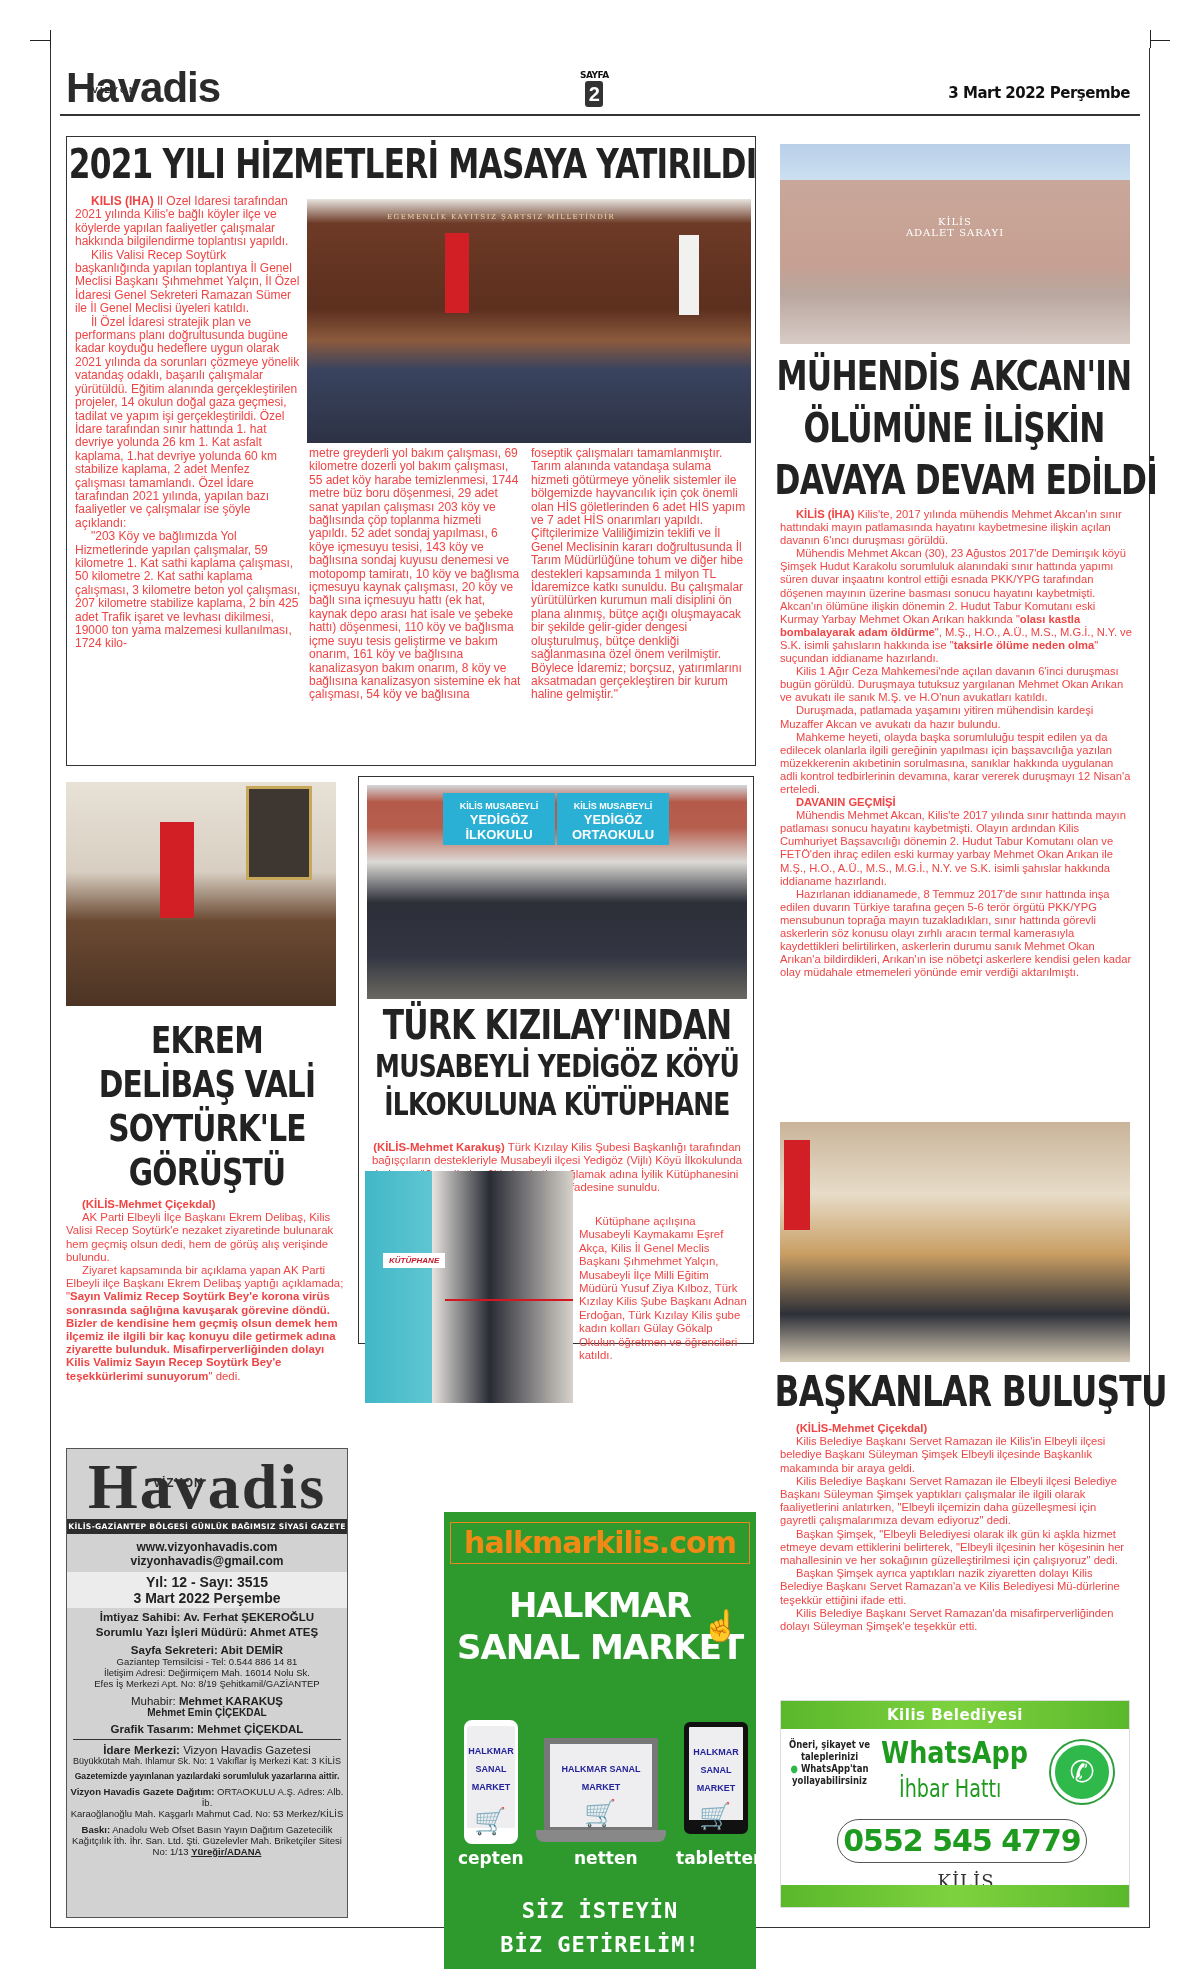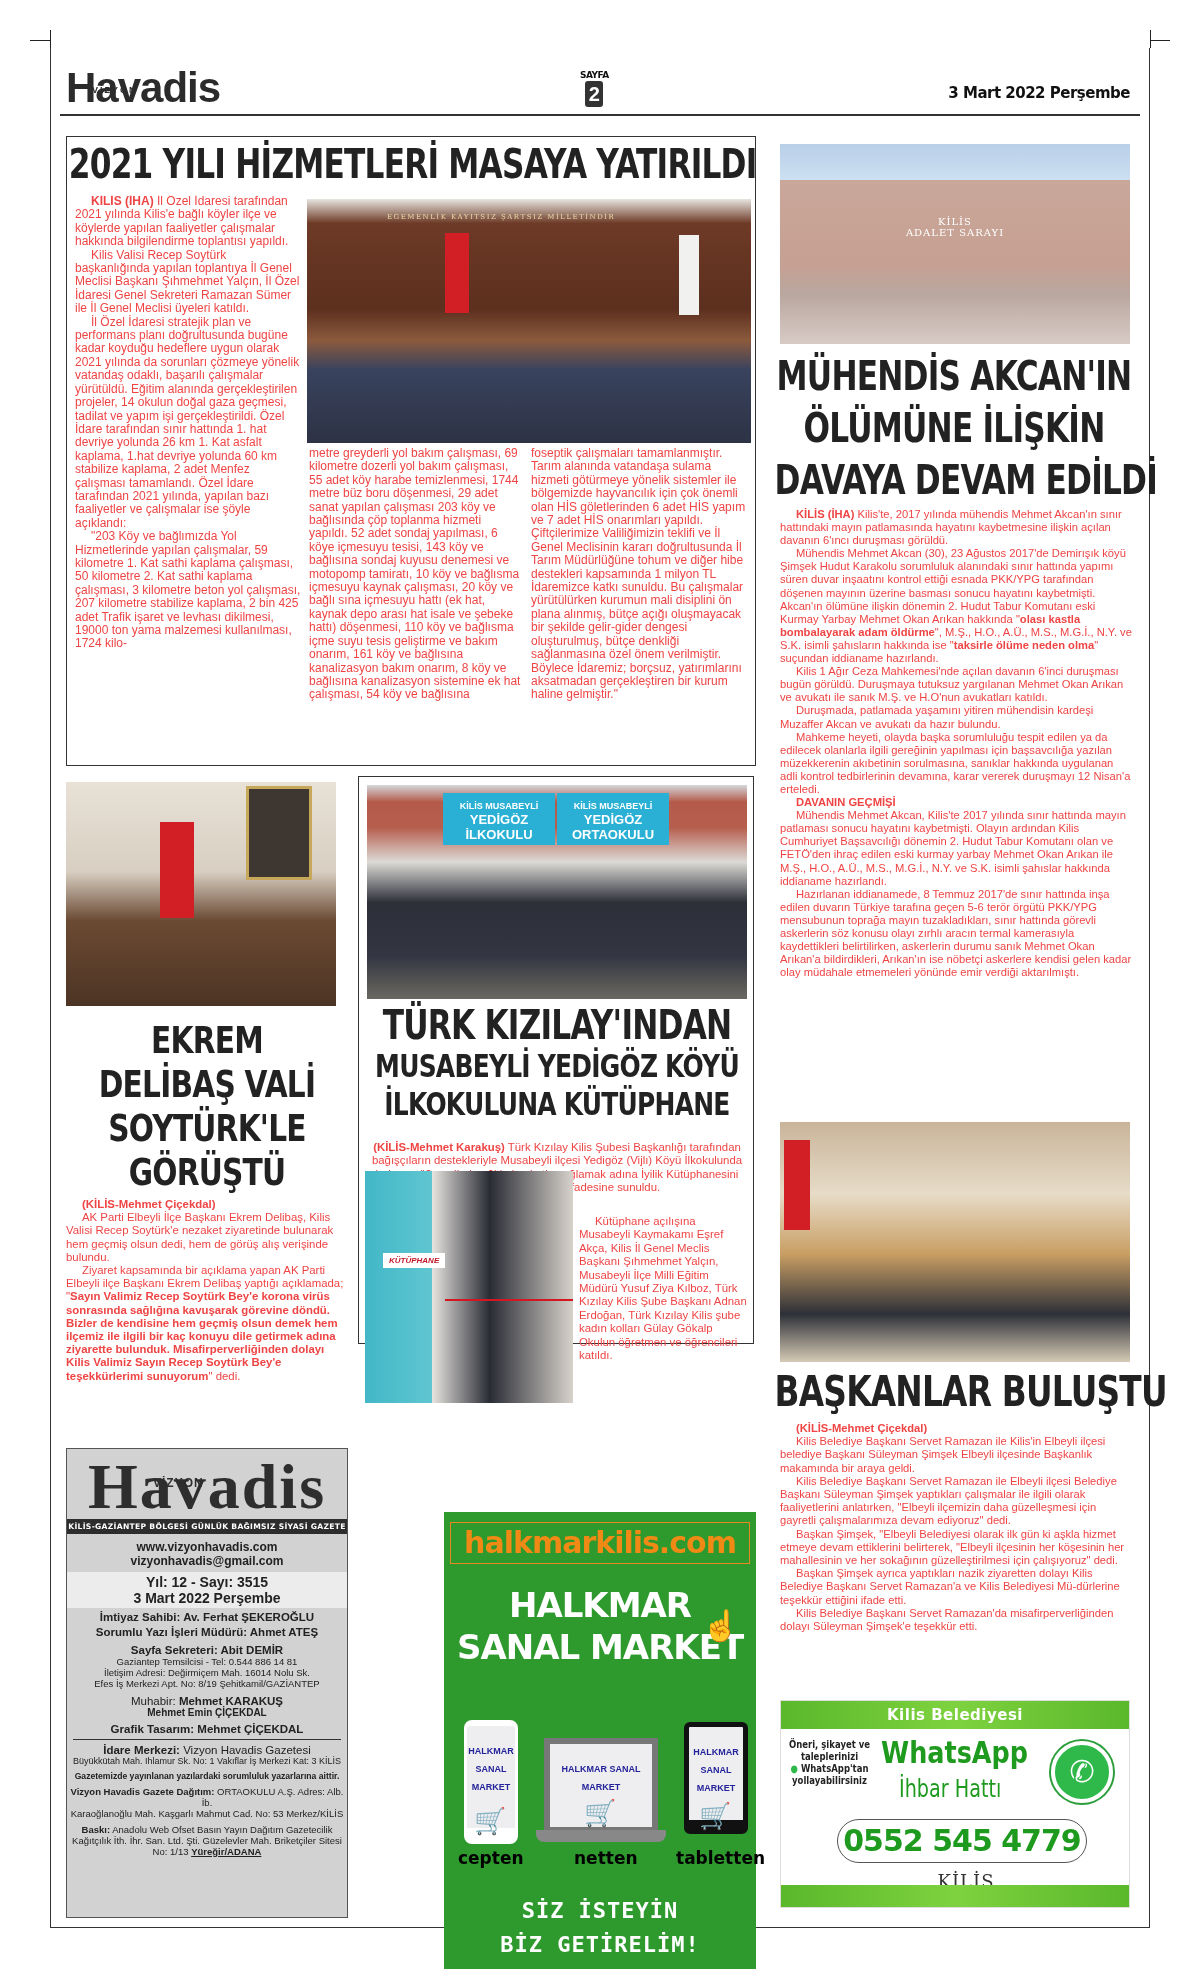--- a/index.html
+++ b/index.html
@@ -36,21 +36,21 @@
 .kunye .viz2{position:absolute;left:86px;top:-4px;font-family:"Liberation Sans",sans-serif;font-size:12px;font-weight:bold;letter-spacing:1px}
 .kunye .band{background:#2d2d2d;color:#fff;font-size:7.6px;font-weight:bold;letter-spacing:0.3px;padding:3px 0;margin:4px 0 6px;font-family:"DejaVu Sans",sans-serif}
 .kunye .strip{background:#ececec;margin:4px 0 3px;padding:2px 0}
 .kunye .strong{font-weight:bold}
 .kunye .line{margin-top:3px}
 .kunye hr{border:0;border-top:1px solid #333;margin:4px 6px}
 .ad-green{position:absolute;background:#2e9a2e;color:#fff;text-align:center}
 .ad-green .url{margin:10px 6px 0;border:1.5px solid #e98822;font-weight:bold;font-size:30px;line-height:40px;color:#f08a14;font-family:"DejaVu Sans",sans-serif;letter-spacing:-1px}
 .ad-green .big{font-family:"DejaVu Sans",sans-serif;font-weight:bold;font-size:34px;line-height:42px;margin-top:20px;letter-spacing:-1px}
 .dev{position:absolute;background:#eeeef0;border:3px solid #fff;color:#24239a;font-size:9px;font-weight:bold;line-height:18px;padding-top:16px}
-.devlbl{position:absolute;color:#000000;font-weight:bold;font-size:17px;font-family:"DejaVu Sans",sans-serif}
+.devlbl{position:absolute;color:#ffffff;font-weight:bold;font-size:17px;font-family:"DejaVu Sans",sans-serif}
 .slogan{position:absolute;left:0;right:0;font-family:"DejaVu Sans Mono",monospace;font-weight:bold;font-size:22px;line-height:34px;letter-spacing:1px}
 .wa{position:absolute;background:#fff;border:1px solid #ddd;text-align:center;overflow:hidden}
 .wa .bar{background:linear-gradient(90deg,#5ab82b,#7ed23f,#5ab82b);color:#fff;font-weight:bold;font-size:15px;line-height:28px;font-family:"DejaVu Sans",sans-serif;letter-spacing:0.5px}
 .wa .app{position:absolute;left:100px;top:34px;font-family:"DejaVu Sans",sans-serif;font-weight:bold;color:#1e9a1e;font-size:30px;transform:scaleX(0.85);transform-origin:left}
 .wa .ihbar{position:absolute;left:118px;top:74px;color:#1e9a1e;font-size:24px;font-family:"DejaVu Sans",sans-serif;transform:scaleX(0.8);transform-origin:left}
 .wa .side{position:absolute;left:6px;top:38px;width:100px;font-size:10px;font-weight:bold;line-height:12px;color:#222;font-family:"DejaVu Sans",sans-serif;transform:scaleX(0.85);transform-origin:left}
 .wa .phone{position:absolute;left:56px;top:118px;width:250px;height:44px;border:1px solid #555;border-radius:22px;color:#1e9a1e;font-weight:bold;font-size:30px;line-height:42px;font-family:"DejaVu Sans",sans-serif;letter-spacing:-1px}
 .wa .bubble{position:absolute;right:16px;top:40px;width:62px;height:62px;border-radius:50%;background:#2fb94a;border:4px solid #fff;box-shadow:0 0 0 2px #2c9e3c;color:#fff;font-size:30px;line-height:54px}
 .wa .klogo{position:absolute;left:150px;top:170px;width:70px;font-family:"DejaVu Serif",serif;font-size:18px;color:#333;letter-spacing:1px}
 .wa .klogo small{display:block;font-size:5px;letter-spacing:1px}

